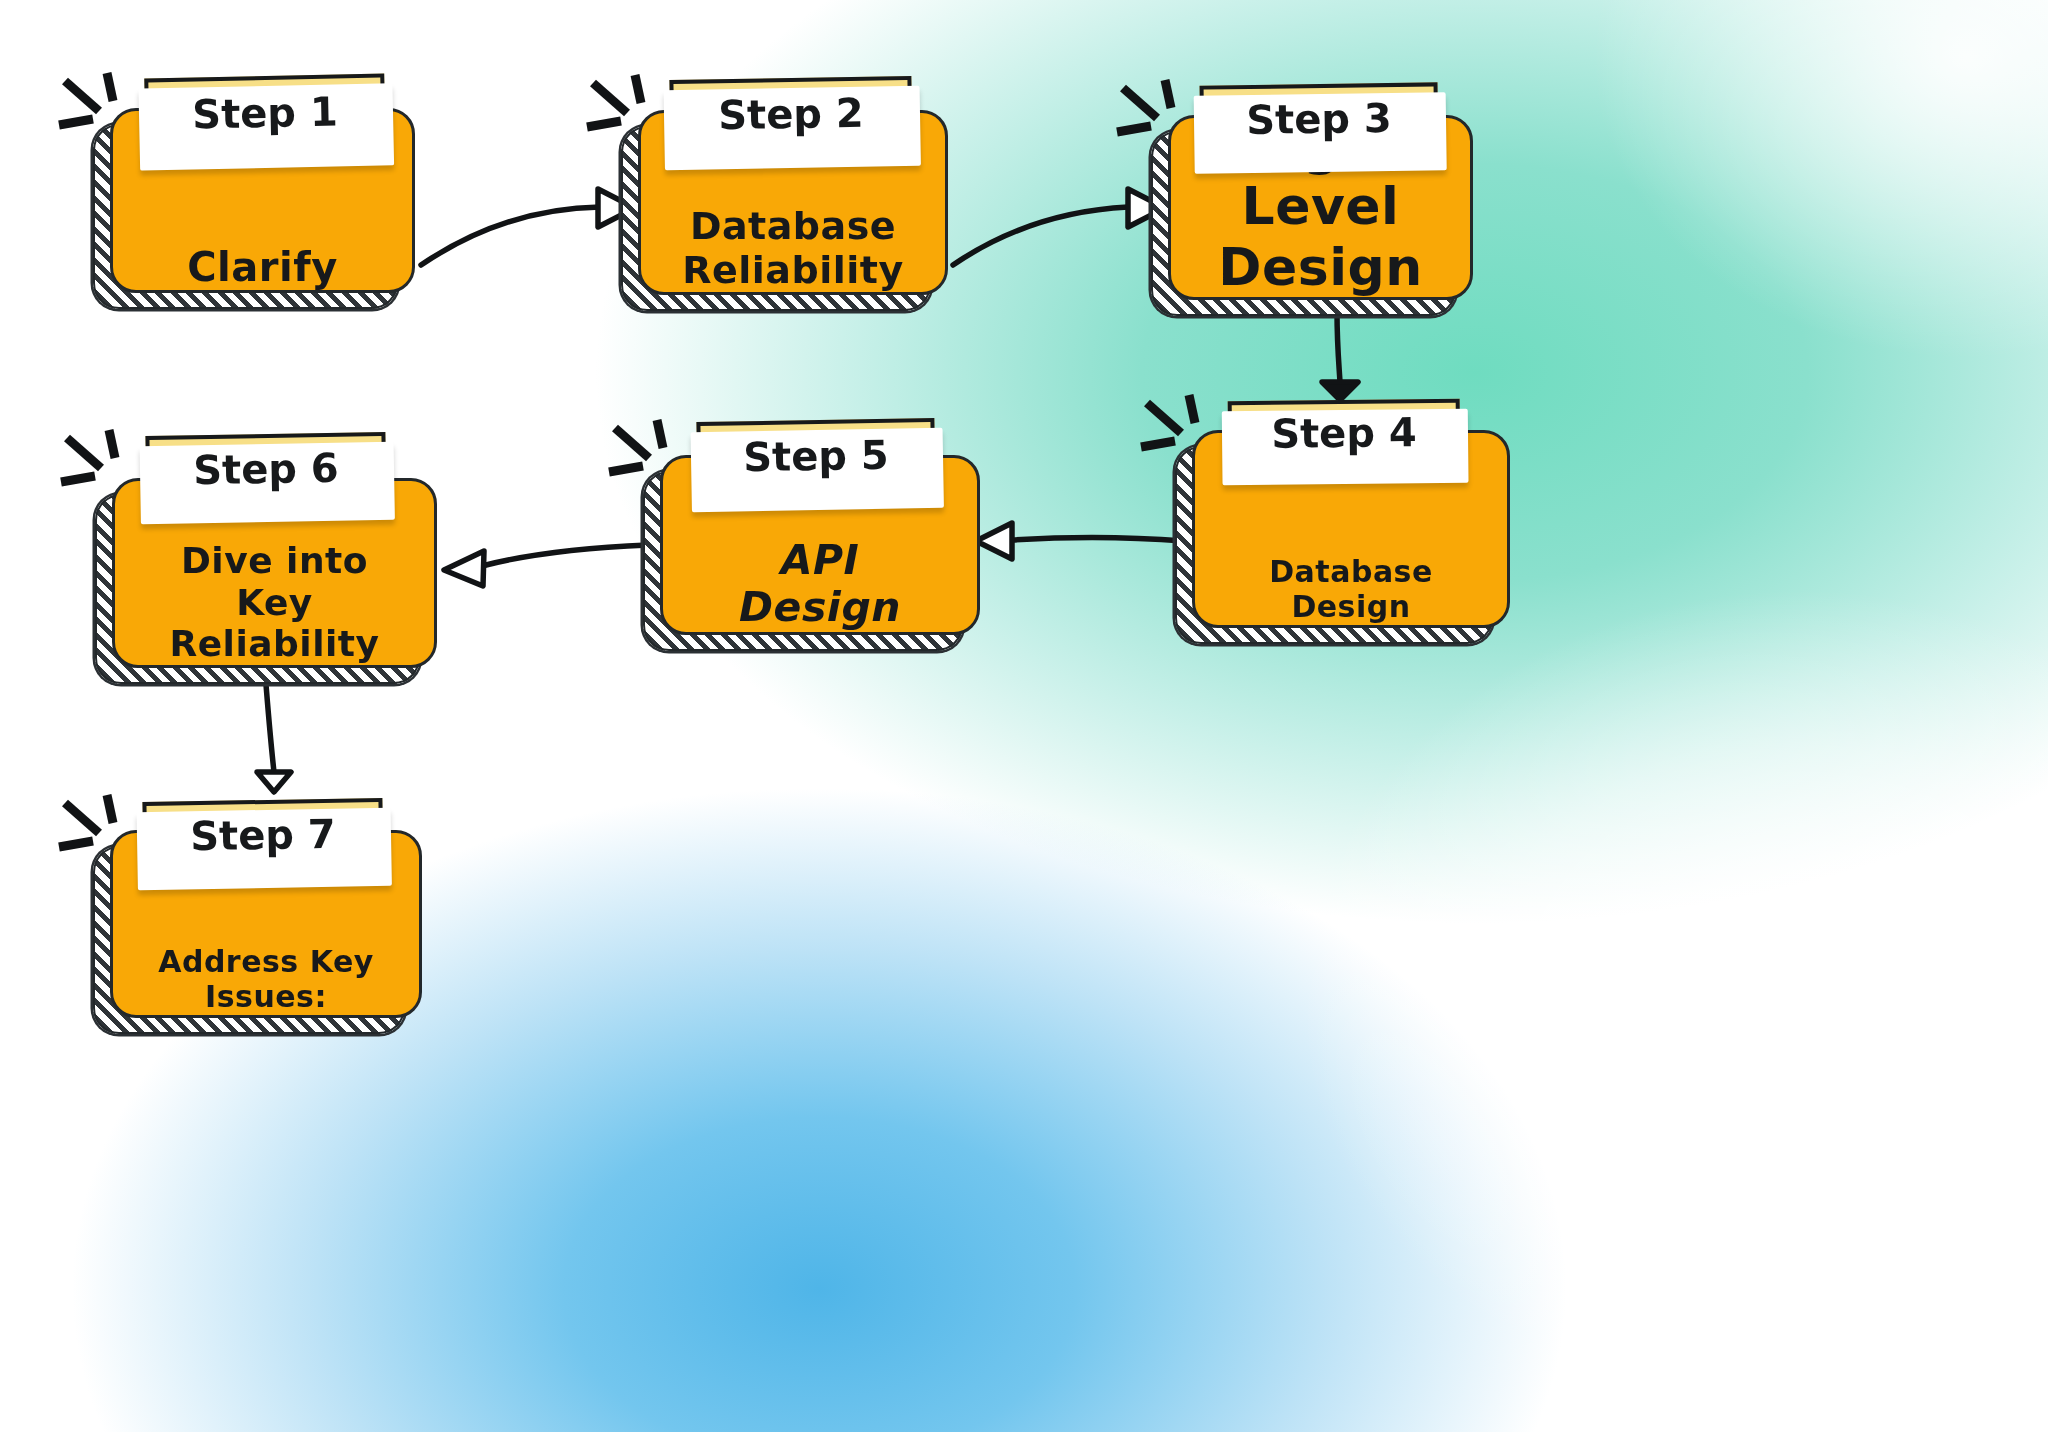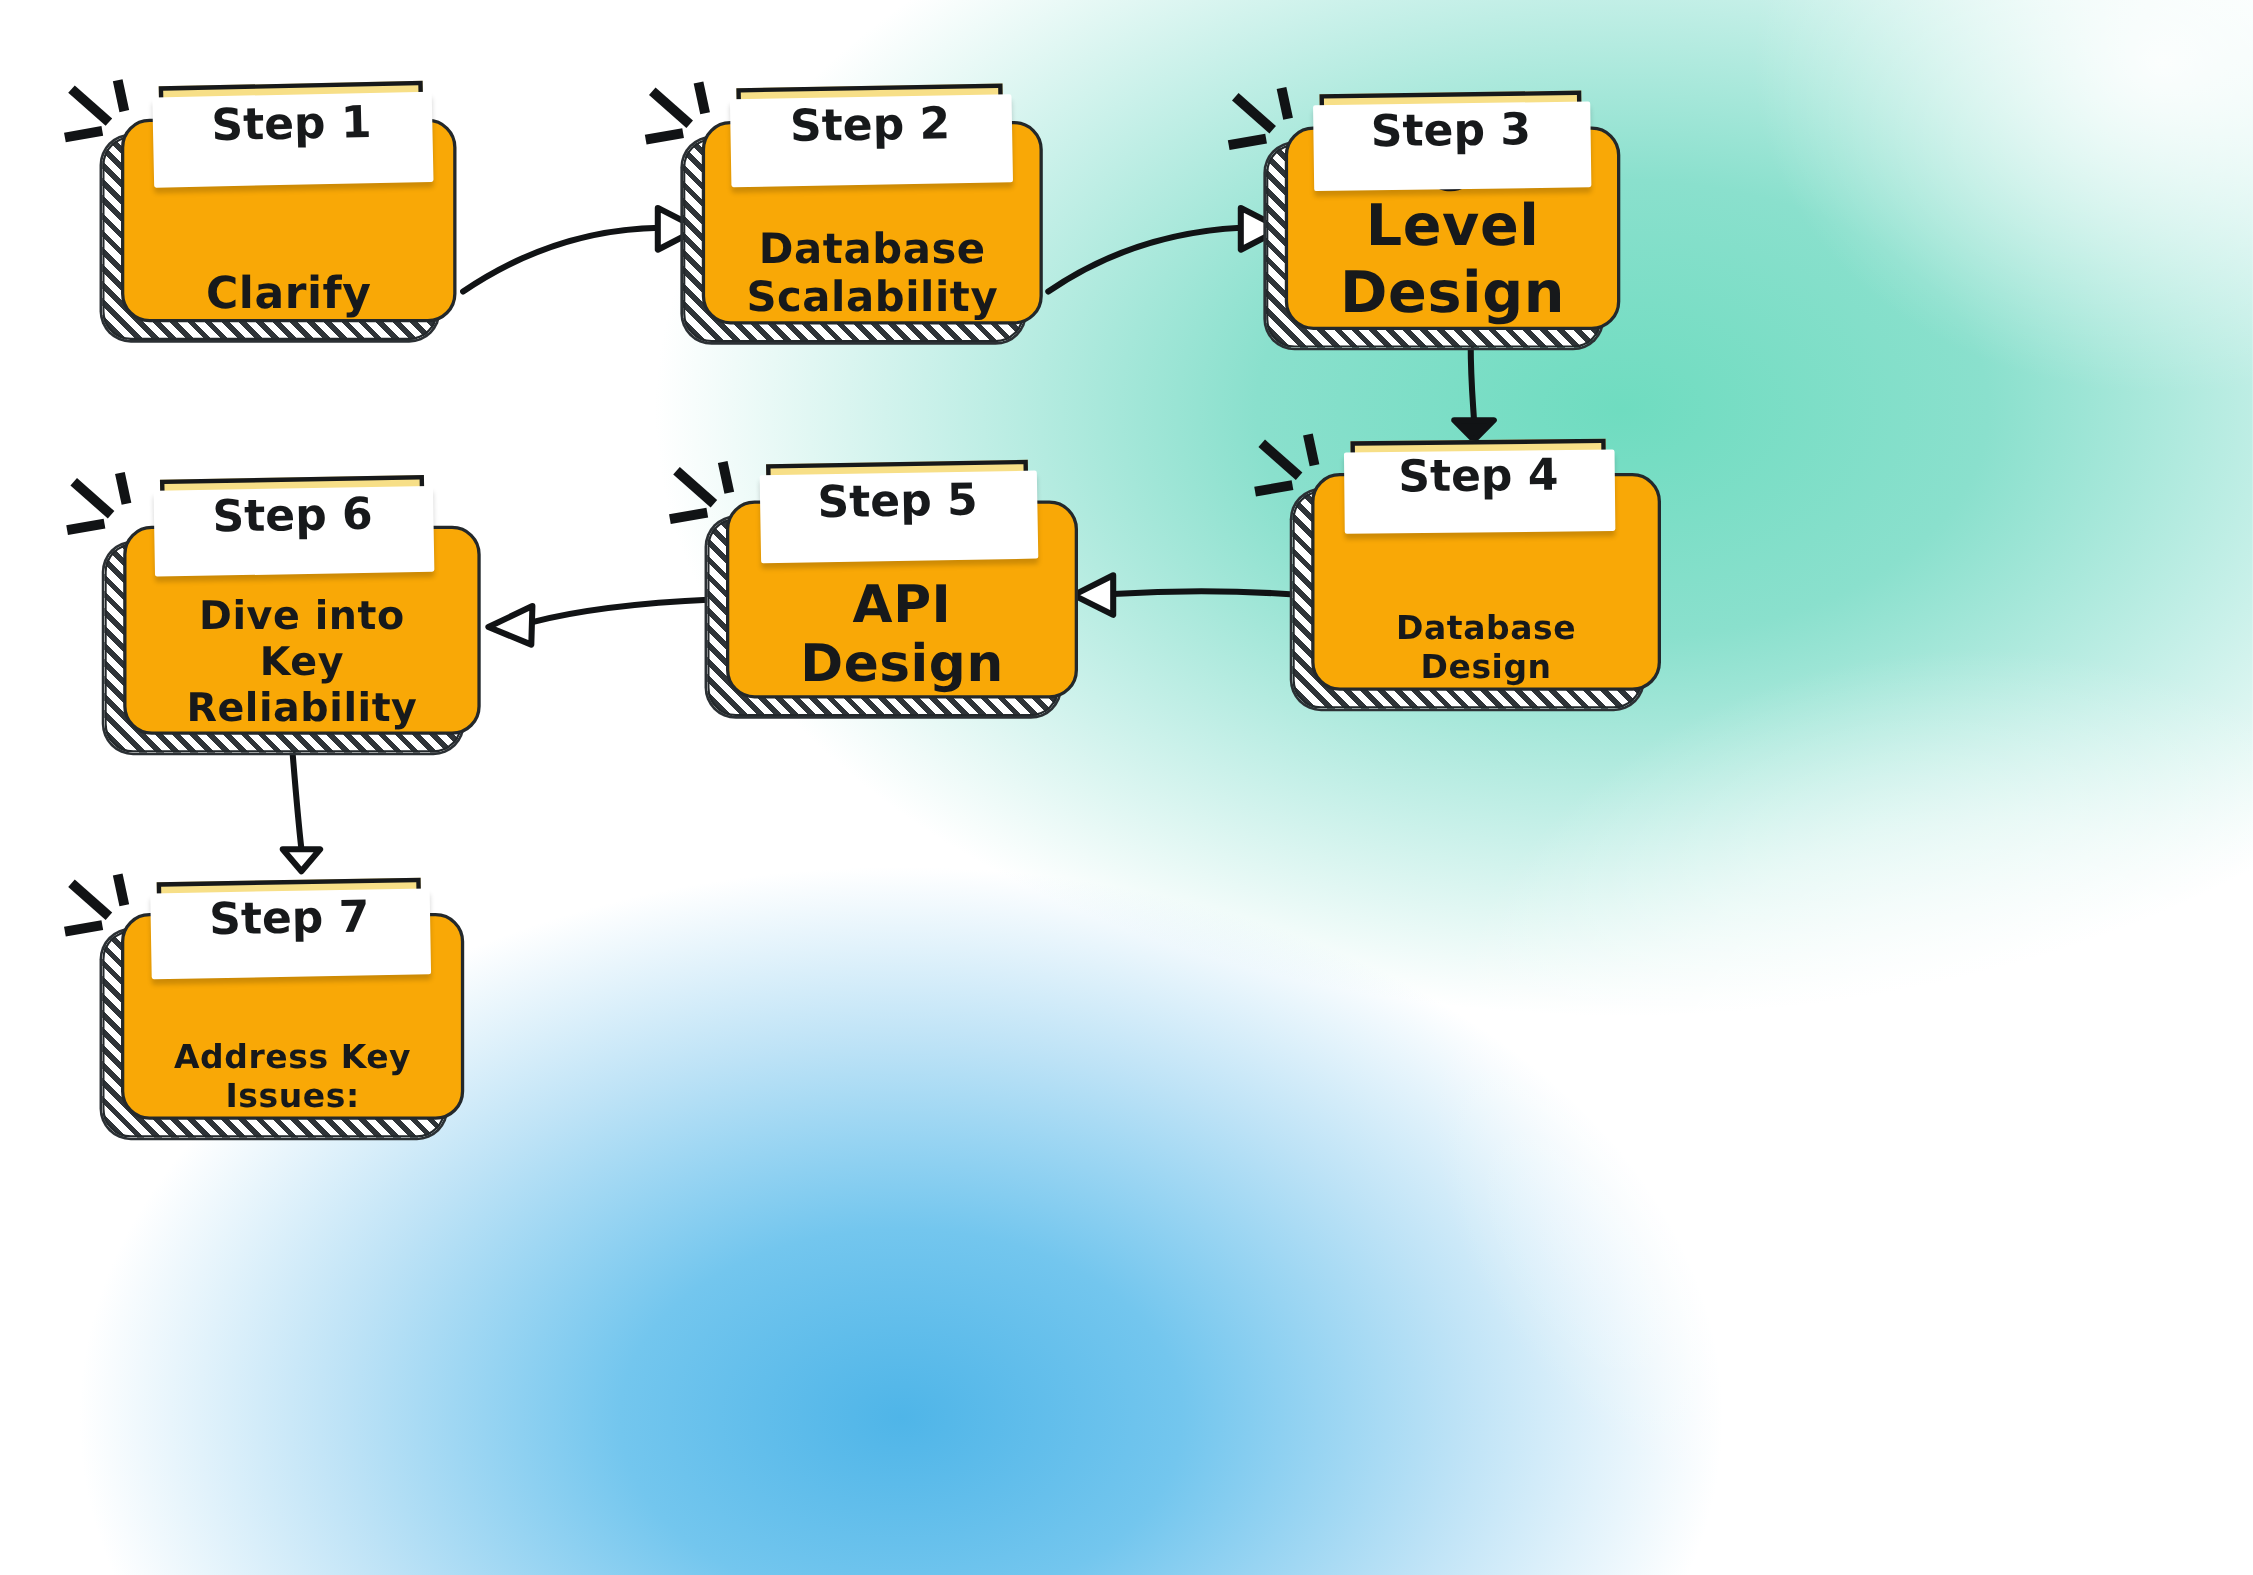--- a/index.html
+++ b/index.html
@@ -145,21 +145,21 @@
       <span>Step 1</span>
     </div>
     <svg class="sparkle" width="90" height="90" viewBox="0 0 90 90" style="left: 583px; top: 65px;">
       <path d="M10,18 L44,48" stroke="#111315" stroke-width="9" stroke-linecap="butt" fill="none"></path>
       <path d="M52,10 L58,38" stroke="#111315" stroke-width="9" stroke-linecap="butt" fill="none"></path>
       <path d="M4,62 L38,56" stroke="#111315" stroke-width="9" stroke-linecap="butt" fill="none"></path>
     </svg>
     <div class="node" style="left: 638px; top: 110px; width: 310px; height: 185px;">
       <div class="hatch"></div>
       <div class="body">
-        <div class="btext" style="font-size: 38px;"><span>Database</span><br><span>Scalability</span></div>
+        <div class="btext" style="font-size: 38px;"><span>Database</span><br><span>Reliability</span></div>
       </div>
     </div>
     <div class="tab" style="left: 670px; top: 78px; width: 242px; height: 72px; font-size: 40px; transform: rotate(-1deg);">
       <div class="paper"></div>
       <span>Step 2</span>
     </div>
     <svg class="sparkle" width="90" height="90" viewBox="0 0 90 90" style="left: 1113px; top: 70px;">
       <path d="M10,18 L44,48" stroke="#111315" stroke-width="9" stroke-linecap="butt" fill="none"></path>
       <path d="M52,10 L58,38" stroke="#111315" stroke-width="9" stroke-linecap="butt" fill="none"></path>
       <path d="M4,62 L38,56" stroke="#111315" stroke-width="9" stroke-linecap="butt" fill="none"></path>
@@ -190,21 +190,21 @@
       <span>Step 4</span>
     </div>
     <svg class="sparkle" width="90" height="90" viewBox="0 0 90 90" style="left: 605px; top: 410px;">
       <path d="M10,18 L44,48" stroke="#111315" stroke-width="9" stroke-linecap="butt" fill="none"></path>
       <path d="M52,10 L58,38" stroke="#111315" stroke-width="9" stroke-linecap="butt" fill="none"></path>
       <path d="M4,62 L38,56" stroke="#111315" stroke-width="9" stroke-linecap="butt" fill="none"></path>
     </svg>
     <div class="node" style="left: 660px; top: 455px; width: 320px; height: 180px;">
       <div class="hatch"></div>
       <div class="body">
-        <div class="btext" style="font-size: 47px;"><span>API</span><br><span>Design</span></div>
+        <div class="btext" style="font-size: 41px; font-style: italic;"><span>API</span><br><span>Design</span></div>
       </div>
     </div>
     <div class="tab" style="left: 697px; top: 420px; width: 238px; height: 72px; font-size: 40px; transform: rotate(-1deg);">
       <div class="paper"></div>
       <span>Step 5</span>
     </div>
     <svg class="sparkle" width="90" height="90" viewBox="0 0 90 90" style="left: 57px; top: 420px;">
       <path d="M10,18 L44,48" stroke="#111315" stroke-width="9" stroke-linecap="butt" fill="none"></path>
       <path d="M52,10 L58,38" stroke="#111315" stroke-width="9" stroke-linecap="butt" fill="none"></path>
       <path d="M4,62 L38,56" stroke="#111315" stroke-width="9" stroke-linecap="butt" fill="none"></path>

